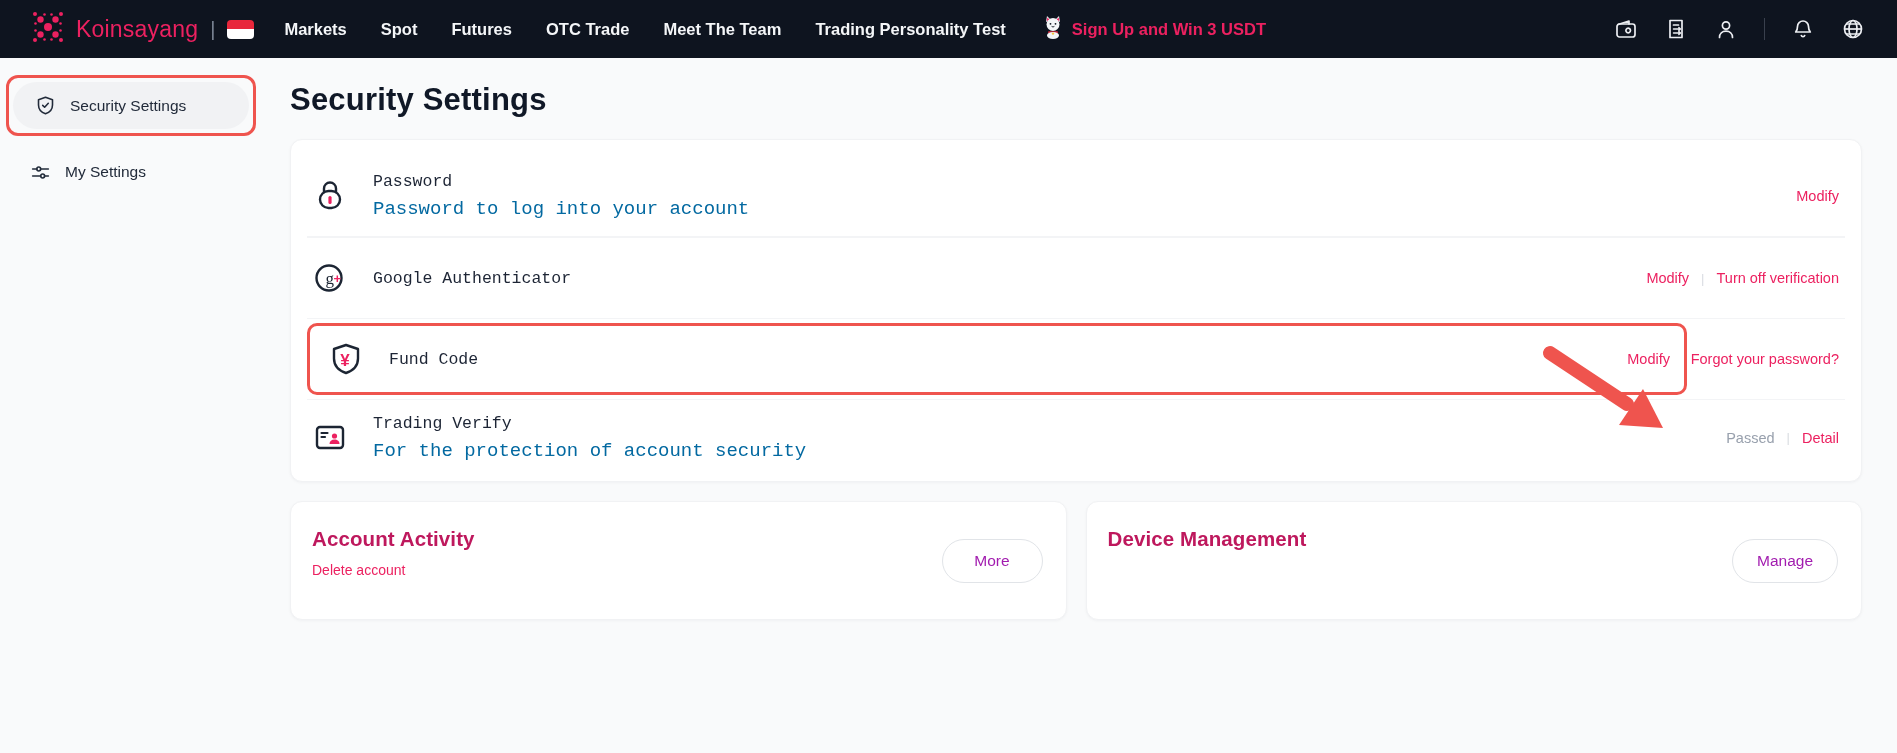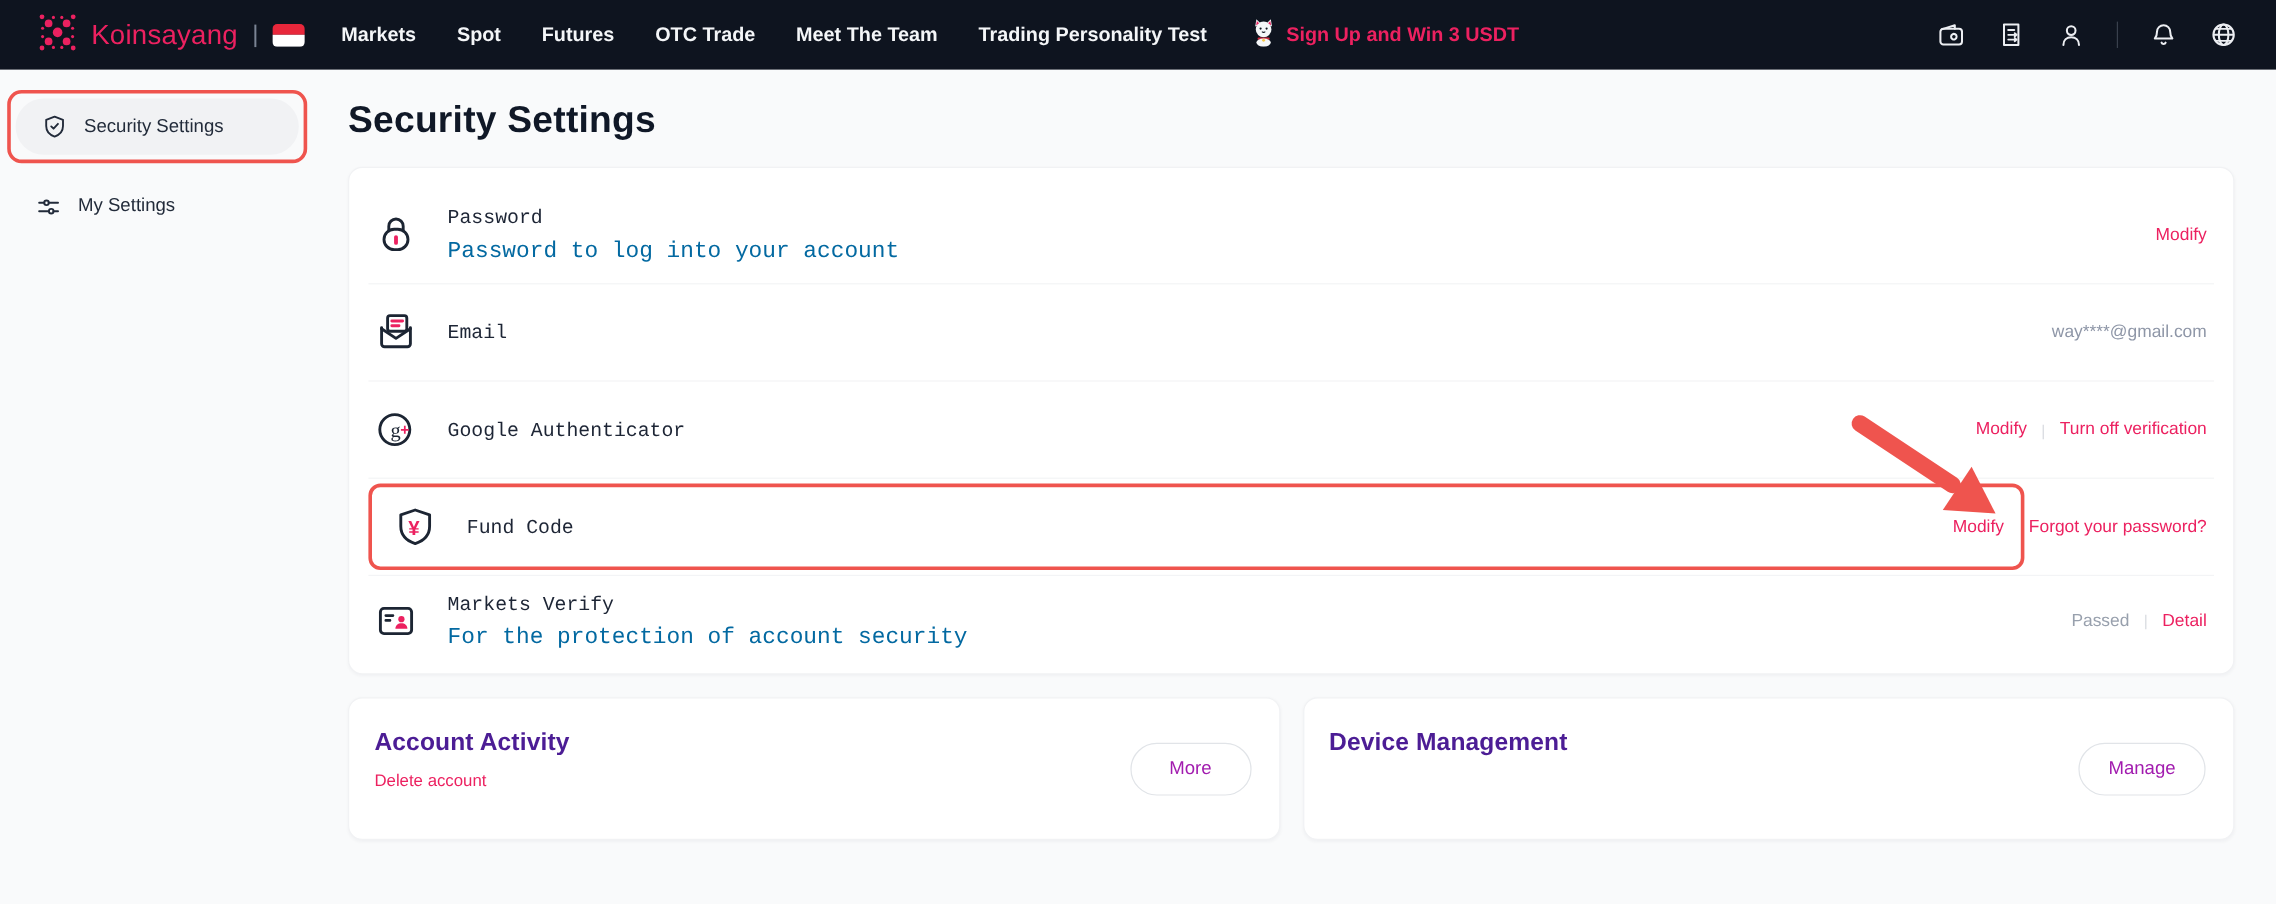--- a/index.html
+++ b/index.html
@@ -68,21 +68,21 @@
   .fund-annotation {
     flex:1; display:flex; align-items:center; height:72px;
     border:3px solid #ef544e; border-radius:10px; margin-left:16px;
     padding:0 14px 0 13px;
   }
   .fund-side { flex:none; width:174px; text-align:right; padding-right:22px; }
   .arrow-overlay { position:absolute; inset:0; pointer-events:none; z-index:6; }
   
   .cards-row { display:flex; gap:19px; margin-top:19px; }
   .bottom-card { flex:1; height:119px; position:relative; padding:25px 24px 0 21px; }
-  .bottom-title { font-size:20.5px; font-weight:700; color:#4c1d95; letter-spacing:.1px; }
+  .bottom-title { font-size:20.5px; font-weight:700; color:#be185d; letter-spacing:.1px; }
   .bottom-link { display:inline-block; margin-top:11px; font-size:14px; color:#ec2160; cursor:pointer; }
   .pill-btn {
     position:absolute; right:23px; top:50%; transform:translateY(-50%);
     min-width:101px; height:44px; border:1.5px solid #e1e4e8; border-radius:22px;
     background:#fff; color:#a21caf; font-size:15.5px; font-family:"Liberation Sans",sans-serif;
     cursor:pointer; padding:0 24px;
   }
 </style>
 </head>
 <body>
@@ -225,34 +225,20 @@
           </svg>
         </span>
         <div class="row-text">
           <span class="row-title">Password</span>
           <span class="row-sub">Password to log into your account</span>
         </div>
         <span class="pink-link">Modify</span>
       </div>
       <div class="sec-divider"></div>
 
-      <div class="sec-row">
-        <span class="row-icon">
-          <svg width="46" height="46" viewBox="0 0 46 46" fill="none" stroke-linecap="round" stroke-linejoin="round">
-            <rect x="16" y="9" width="16" height="13" rx="2" stroke="#1c2533" stroke-width="2.4"></rect>
-            <path d="M19.5 13.5 h9 M19.5 17.5 h6" stroke="#ec2160" stroke-width="2.4"></path>
-            <path d="M11 19 v13.5 a2.5 2.5 0 0 0 2.5 2.5 h19 a2.5 2.5 0 0 0 2.5-2.5 V19" stroke="#1c2533" stroke-width="2.4"></path>
-            <path d="M11 20 l12 8 12-8" stroke="#1c2533" stroke-width="2.4"></path>
-          </svg>
-        </span>
-        <div class="row-text">
-          <span class="row-title">Email</span>
-        </div>
-        <span class="gray-value">way****@gmail.com</span>
-      </div>
       <div class="sec-divider"></div>
 
       <div class="sec-row">
         <span class="row-icon">
           <svg width="46" height="46" viewBox="0 0 46 46" fill="none">
             <circle cx="22" cy="23" r="12.5" stroke="#1c2533" stroke-width="2.4"></circle>
             <text x="18.5" y="29" font-family="Liberation Serif, serif" font-size="17" fill="#1c2533">g</text>
             <text x="26.5" y="27.5" font-family="Liberation Sans, sans-serif" font-size="13" font-weight="bold" fill="#ec2160">+</text>
           </svg>
         </span>
@@ -287,21 +273,21 @@
       <div class="sec-row" style="height:75px;">
         <span class="row-icon">
           <svg width="46" height="46" viewBox="0 0 46 46" fill="none">
             <rect x="10" y="12" width="26" height="21" rx="3" stroke="#1c2533" stroke-width="2.4"></rect>
             <path d="M14.5 18 h6 M14.5 22 h3.5" stroke="#1c2533" stroke-width="2.2" stroke-linecap="round"></path>
             <circle cx="27.5" cy="21" r="2.6" fill="#ec2160"></circle>
             <path d="M22.5 29 c0-3 2.2-4.6 5-4.6 s5 1.6 5 4.6 z" fill="#ec2160"></path>
           </svg>
         </span>
         <div class="row-text">
-          <span class="row-title">Markets Verify</span>
+          <span class="row-title">Trading Verify</span>
           <span class="row-sub">For the protection of account security</span>
         </div>
         <span class="status-passed">Passed</span>
         <span class="action-sep">|</span>
         <span class="pink-link">Detail</span>
       </div>
 
       <svg class="arrow-overlay" width="1571" height="420" viewBox="0 0 1571 420">
         <line x1="1259" y1="213" x2="1336" y2="264" stroke="#ef544e" stroke-width="14" stroke-linecap="round"></line>
         <polygon points="1372,288 1328,285 1352,249" fill="#ef544e"></polygon>

